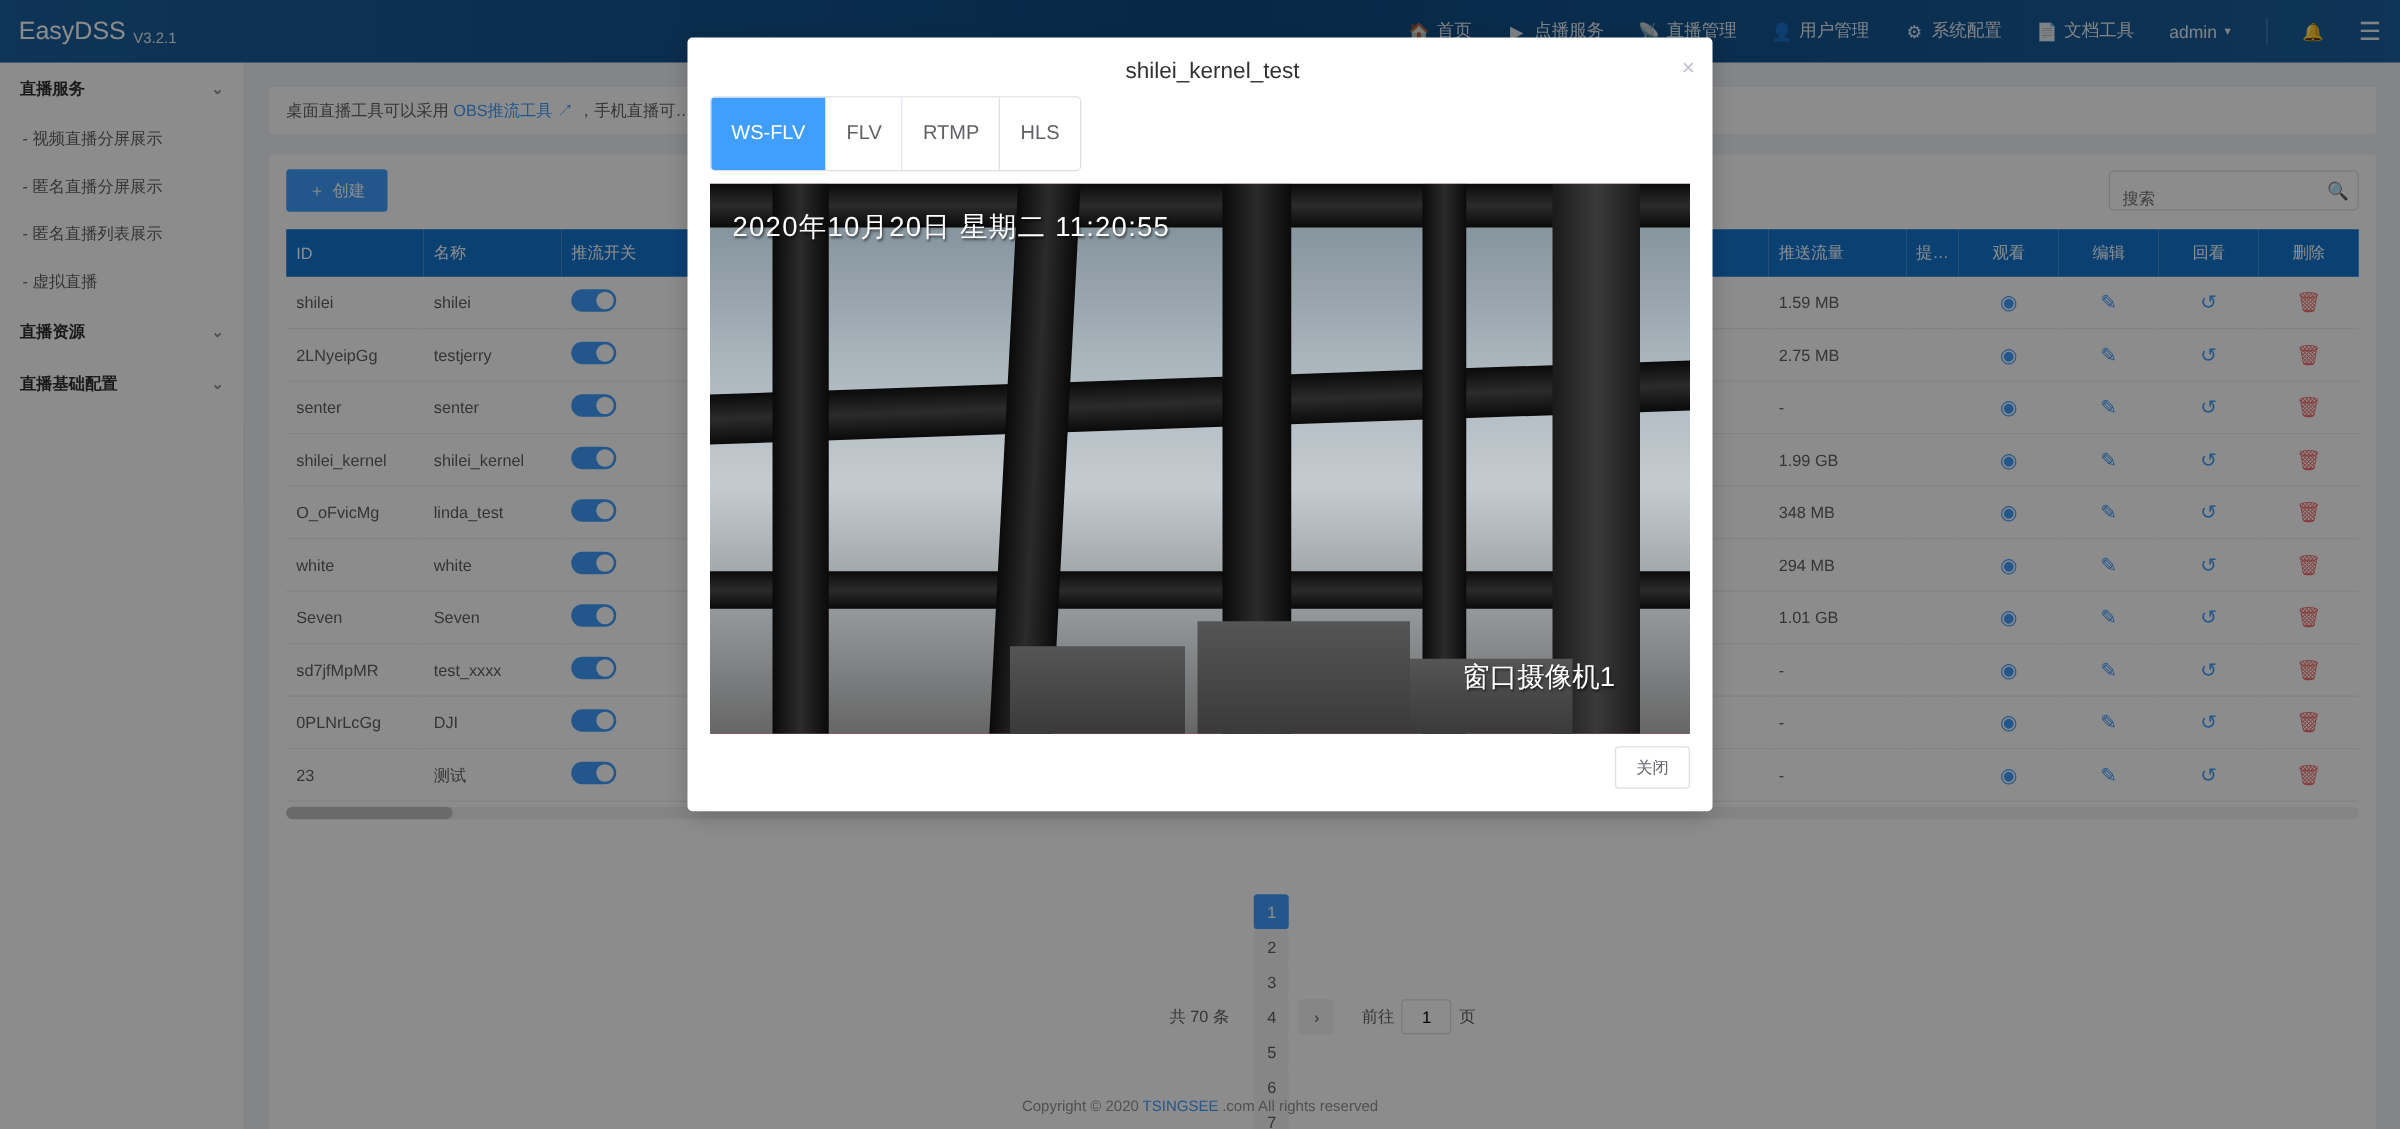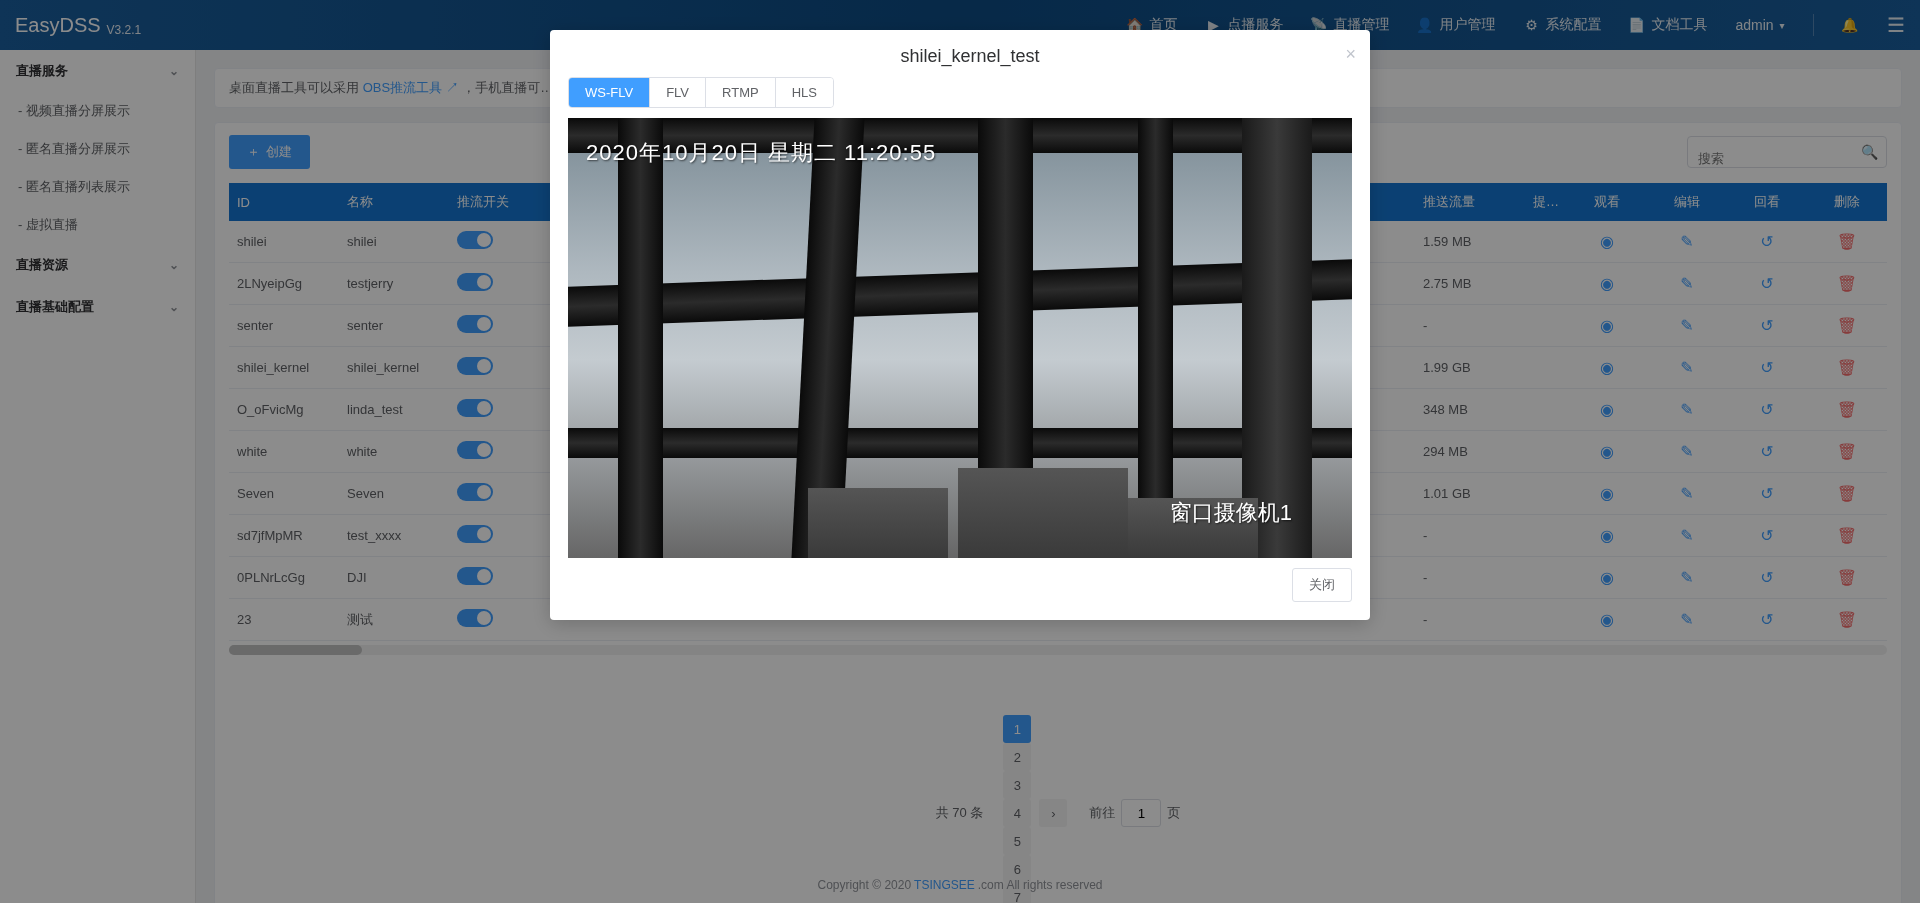--- a/index.html
+++ b/index.html
@@ -60,21 +60,21 @@
 .hscroll { height: 10px; background: #f1f1f1; border-radius: 5px; margin-top: 4px; position: relative; }
 .hscroll .thumb { position: absolute; left: 0; top: 0; height: 100%; width: 8%; background: #c1c1c1; border-radius: 5px; }
 
 
 .overlay { position: absolute; inset: 0; background: rgba(0,0,0,.45); z-index: 100; }
 .modal { position: absolute; top: 30px; left: 50%; transform: translateX(-50%); width: 820px; background: #fff; border-radius: 4px; box-shadow: 0 4px 20px rgba(0,0,0,.2); z-index: 101; }
 .modal .mhead { padding: 16px 24px 10px; text-align: center; position: relative; font-size: 18px; color: #303133; margin-left: 20px; }
 .modal .mhead .close { position: absolute; right: 14px; top: 14px; color: #c0c4cc; font-size: 18px; cursor: pointer; background: none; border: none; }
 .modal .mbody { padding: 0 18px 18px; }
 .modal .tabs { display: flex; border: 1px solid #dcdfe6; border-radius: 4px; overflow: hidden; width: fit-content; margin-bottom: 10px; }
-.modal .tab { padding: 7px 16px; font-size: 13px; cursor: pointer; background: #fff; border-right: 1px solid #dcdfe6; color: #606266; }
+.modal .tab { padding: 20px 16px; font-size: 16px; cursor: pointer; background: #fff; border-right: 1px solid #dcdfe6; color: #606266; }
 .modal .tab:last-child { border-right: none; }
 .modal .tab.active { background: #409eff; color: #fff; }
 .modal .video { width: 100%; height: 440px; background: #7f1d1d; position: relative; overflow: hidden; }
 .modal .video .osd-top { position: absolute; top: 20px; left: 18px; color: #fff; font-size: 22px; font-weight: 400; text-shadow: 1px 1px 2px rgba(0,0,0,.6); letter-spacing: 1px; }
 .modal .video .osd-bot { position: absolute; bottom: 30px; right: 60px; color: #fff; font-size: 22px; text-shadow: 1px 1px 2px rgba(0,0,0,.6); }
 .modal .mfoot { display: flex; justify-content: flex-end; padding-top: 10px; }
 .modal .btn-close { background: #fff; border: 1px solid #dcdfe6; color: #606266; padding: 7px 16px; border-radius: 3px; cursor: pointer; font-size: 13px; }
 
 
 .scene { position: absolute; inset: 0; }

